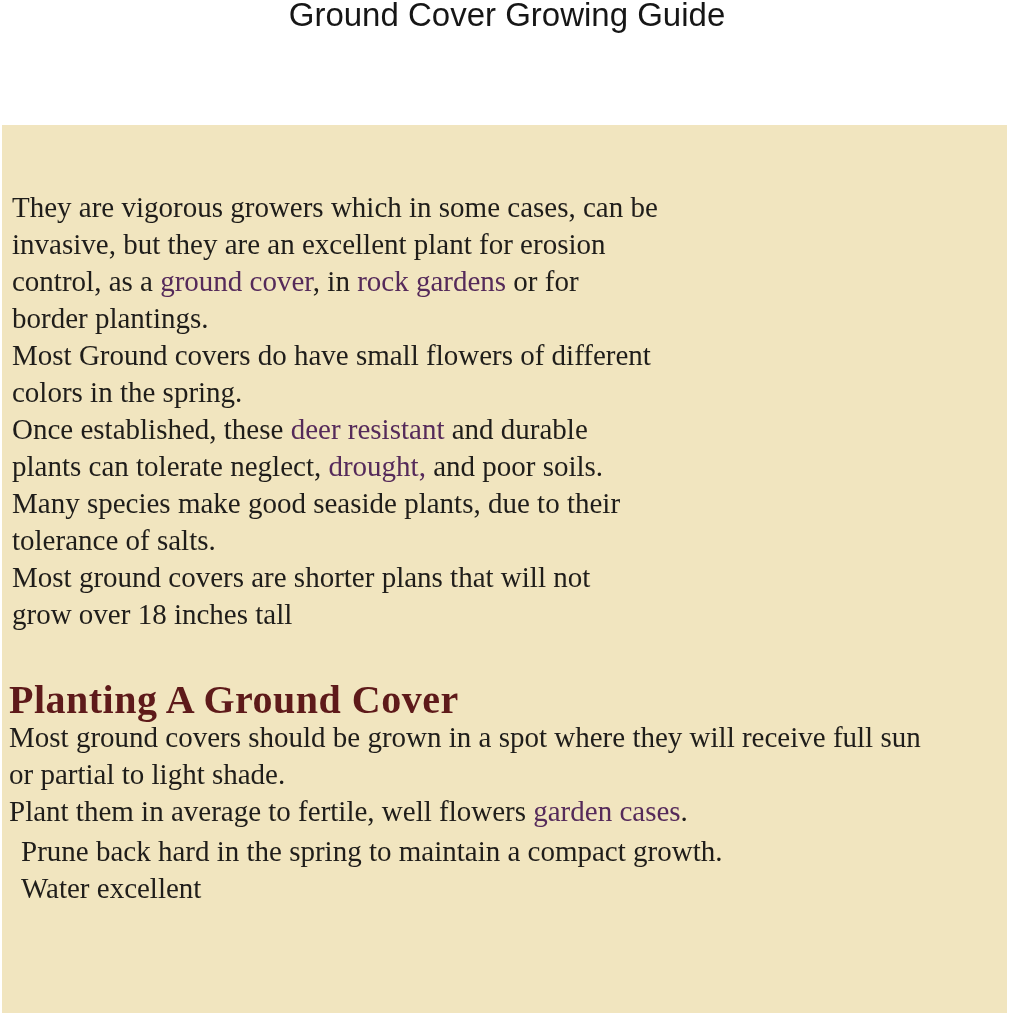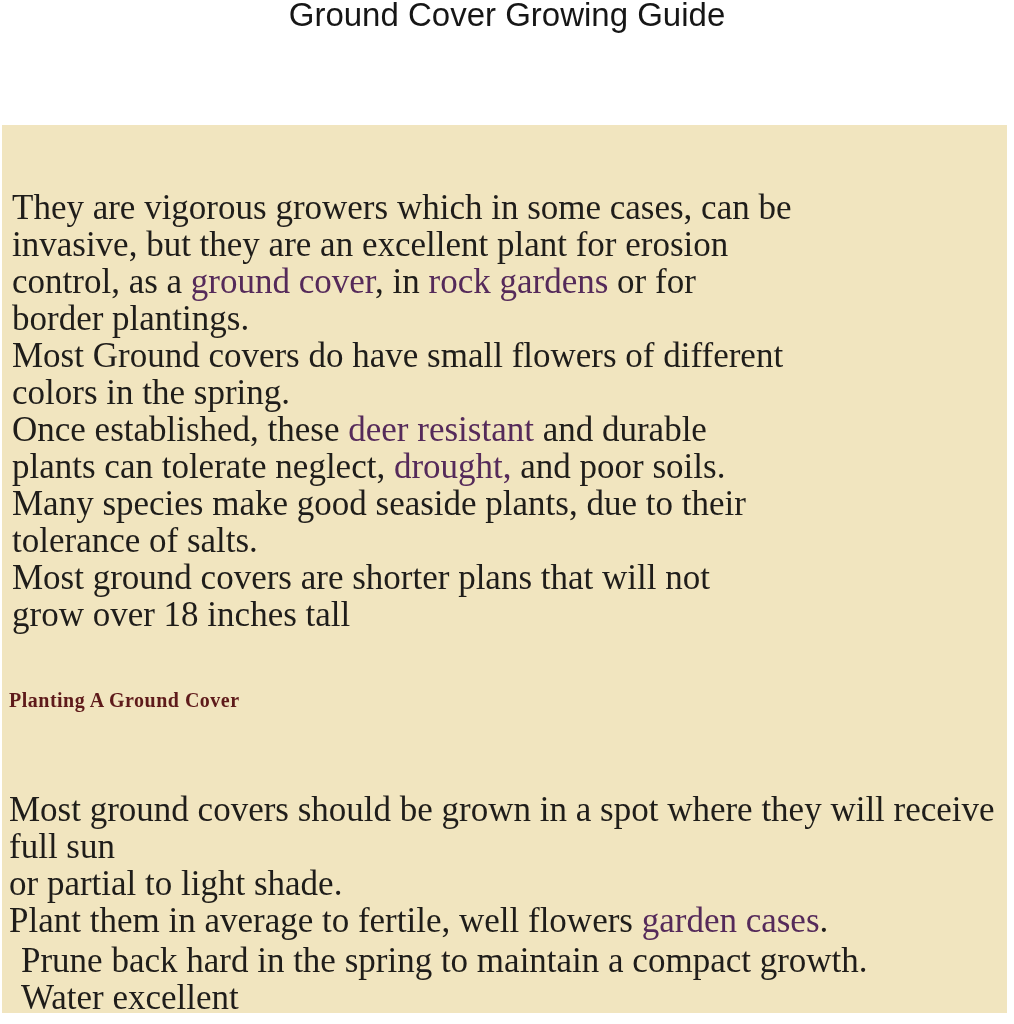--- a/index.html
+++ b/index.html
@@ -36,35 +36,35 @@
   .content-panel {
     position: absolute;
     left: 2px;
     right: 7px;
     top: 125px;
     bottom: 11px;
     background: var(--panel);
     padding: 64px 10px 0 5px;
   }
   .body-text {
-    font-size: 35px;
+    font-size: 29px;
     line-height: 37px;
     color: var(--body-text);
   }
   .intro-paragraph { margin-left: 5px; }
   .section-heading {
     margin-top: 48px;
     margin-left: 2px;
-    font-size: 20px;
+    font-size: 40px;
     line-height: 38px;
     font-weight: 700;
     color: var(--heading);
     letter-spacing: 0.5px;
   }
-  .planting-paragraph { margin-top: 72px; margin-left: 2px; }
+  .planting-paragraph { margin-left: 2px; }
   .care-paragraph { margin-top: 3px; margin-left: 14px; }
   .link { color: var(--link); cursor: pointer; }
 </style>
 </head>
 <body>
 
 <div class="canvas">
 
   <h1 class="page-title">Ground Cover Growing Guide</h1>
 

